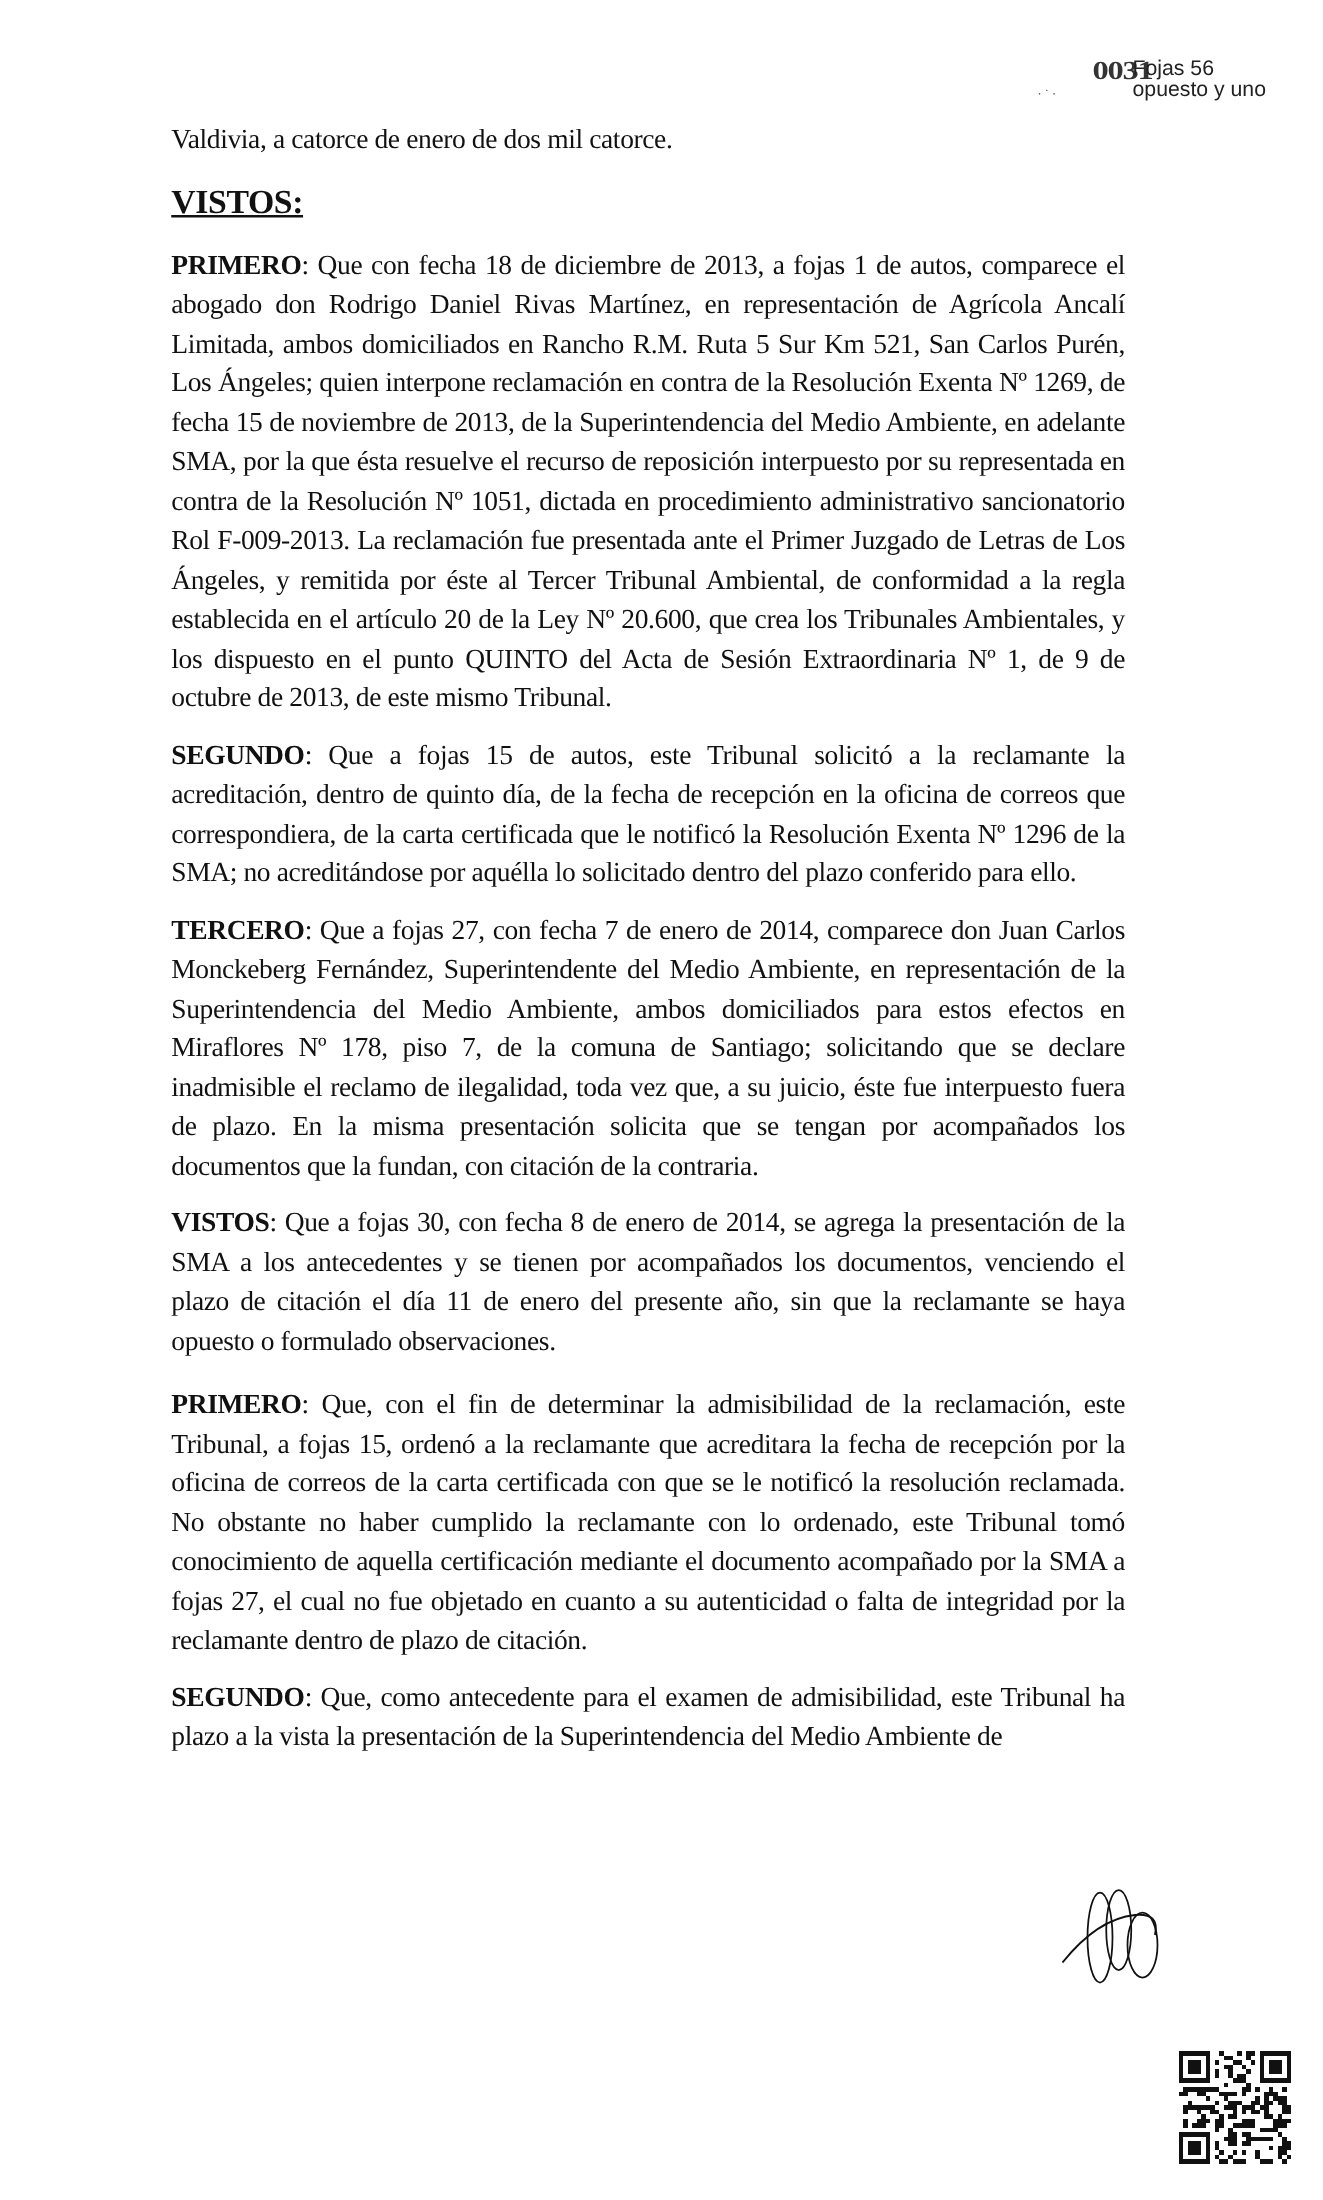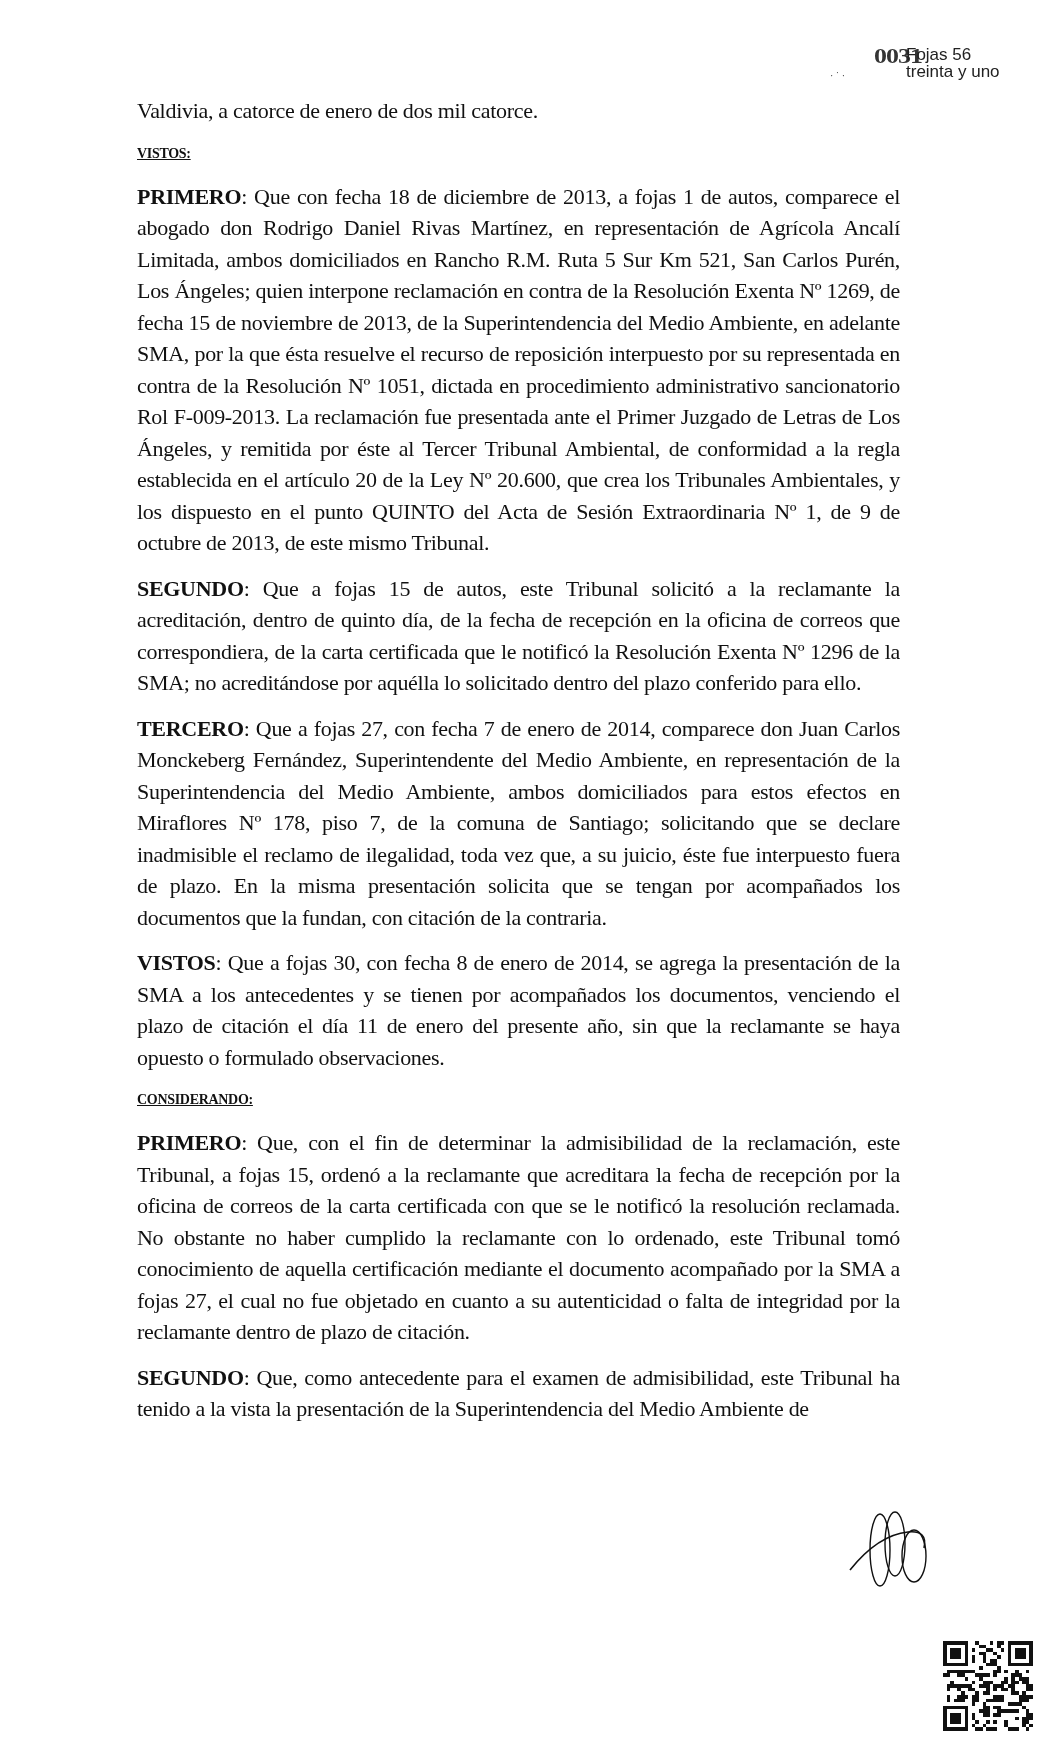--- a/index.html
+++ b/index.html
@@ -7,50 +7,49 @@
          font-family: "Liberation Serif", "DejaVu Serif", serif; color: #111; }
   .stamp { position: absolute; left: 876px; top: 46px; font-family: "Liberation Sans", "DejaVu Sans", sans-serif;
            font-size: 17px; line-height: 17px; color: #222; }
   .stamp .num { position: absolute; left: -2px; top: 2px; font-family: "Liberation Serif", serif; font-size: 26px;
                 font-weight: bold; color: #111; letter-spacing: -1px; transform: scaleY(0.8); opacity: 0.85; }
   .stamp .l1, .stamp .l2 { position: relative; left: 30px; white-space: nowrap; }
   .specks { position: absolute; left: 830px; top: 70px; font-size: 10px; color: #333; }
   .page { position: absolute; left: 137px; top: 95px; width: 780px; }
   .p { font-size: 22px; line-height: 31.5px; text-align: justify; margin: 0 17px 14px 0; letter-spacing: -0.3px; }
   .intro { margin-bottom: 19px; }
-  .heading { font-size: 14px; font-weight: bold; text-decoration: underline; margin: 0 0 19px 0; letter-spacing: -0.3px; }
+  .heading { font-size: 27px; font-weight: bold; text-decoration: underline; margin: 0 0 19px 0; letter-spacing: -0.3px; }
   .label { font-weight: bold; }
   .signature { position: absolute; left: 848px; top: 1500px; width: 90px; height: 90px; }
   .qr { position: absolute; left: 943px; top: 1640px; width: 90px; height: 92px; }
 </style>
 </head>
 <body>
 
 <div class="specks">· ˙ ·</div>
 
 <div class="stamp">
   <span class="num">0031</span>
   <div class="l1">Fojas 56</div>
-  <div class="l2">treinta y uno</div>
+  <div class="l2">opuesto y uno</div>
 </div>
 
 <div class="page">
   <p class="p intro">Valdivia, a catorce de enero de dos mil catorce.</p>
 
   <div class="heading">VISTOS:</div>
 
   <p class="p"><span class="label">PRIMERO</span><span>: Que con fecha 18 de diciembre de 2013, a fojas 1 de autos, comparece el abogado don Rodrigo Daniel Rivas Martínez, en representación de Agrícola Ancalí Limitada, ambos domiciliados en Rancho R.M. Ruta 5 Sur Km 521, San Carlos Purén, Los Ángeles; quien interpone reclamación en contra de la Resolución Exenta Nº 1269, de fecha 15 de noviembre de 2013, de la Superintendencia del Medio Ambiente, en adelante SMA, por la que ésta resuelve el recurso de reposición interpuesto por su representada en contra de la Resolución Nº 1051, dictada en procedimiento administrativo sancionatorio Rol F-009-2013. La reclamación fue presentada ante el Primer Juzgado de Letras de Los Ángeles, y remitida por éste al Tercer Tribunal Ambiental, de conformidad a la regla establecida en el artículo 20 de la Ley Nº 20.600, que crea los Tribunales Ambientales, y los dispuesto en el punto QUINTO del Acta de Sesión Extraordinaria Nº 1, de 9 de octubre de 2013, de este mismo Tribunal.</span></p>
   <p class="p"><span class="label">SEGUNDO</span><span>: Que a fojas 15 de autos, este Tribunal solicitó a la reclamante la acreditación, dentro de quinto día, de la fecha de recepción en la oficina de correos que correspondiera, de la carta certificada que le notificó la Resolución Exenta Nº 1296 de la SMA; no acreditándose por aquélla lo solicitado dentro del plazo conferido para ello.</span></p>
   <p class="p"><span class="label">TERCERO</span><span>: Que a fojas 27, con fecha 7 de enero de 2014, comparece don Juan Carlos Monckeberg Fernández, Superintendente del Medio Ambiente, en representación de la Superintendencia del Medio Ambiente, ambos domiciliados para estos efectos en Miraflores Nº 178, piso 7, de la comuna de Santiago; solicitando que se declare inadmisible el reclamo de ilegalidad, toda vez que, a su juicio, éste fue interpuesto fuera de plazo. En la misma presentación solicita que se tengan por acompañados los documentos que la fundan, con citación de la contraria.</span></p>
   <p class="p" style="margin-bottom:19px"><span class="label">VISTOS</span><span>: Que a fojas 30, con fecha 8 de enero de 2014, se agrega la presentación de la SMA a los antecedentes y se tienen por acompañados los documentos, venciendo el plazo de citación el día 11 de enero del presente año, sin que la reclamante se haya opuesto o formulado observaciones.</span></p>
 
-  <div class="heading">CONSIDERANDO:</div>
 
   <p class="p"><span class="label">PRIMERO</span><span>: Que, con el fin de determinar la admisibilidad de la reclamación, este Tribunal, a fojas 15, ordenó a la reclamante que acreditara la fecha de recepción por la oficina de correos de la carta certificada con que se le notificó la resolución reclamada. No obstante no haber cumplido la reclamante con lo ordenado, este Tribunal tomó conocimiento de aquella certificación mediante el documento acompañado por la SMA a fojas 27, el cual no fue objetado en cuanto a su autenticidad o falta de integridad por la reclamante dentro de plazo de citación.</span></p>
-  <p class="p"><span class="label">SEGUNDO</span><span>: Que, como antecedente para el examen de admisibilidad, este Tribunal ha tenido a la vista la presentación de la Superintendencia del Medio Ambiente de</span></p>
+  <p class="p"><span class="label">SEGUNDO</span><span>: Que, como antecedente para el examen de admisibilidad, este Tribunal ha plazo a la vista la presentación de la Superintendencia del Medio Ambiente de</span></p>
 </div>
 
 <svg class="signature" viewBox="0 0 90 90">
   <ellipse cx="32" cy="50" rx="10" ry="36" fill="none" stroke="#111" stroke-width="1.4"></ellipse>
   <ellipse cx="47" cy="44" rx="10" ry="32" fill="none" stroke="#111" stroke-width="1.4"></ellipse>
   <ellipse cx="66" cy="56" rx="12" ry="26" fill="none" stroke="#111" stroke-width="1.4"></ellipse>
   <path d="M2 70 Q 30 35 60 32 Q 80 30 76 48" fill="none" stroke="#111" stroke-width="1.6"></path>
 </svg>
 
 <svg class="qr" viewBox="0 0 25 25" shape-rendering="crispEdges">

